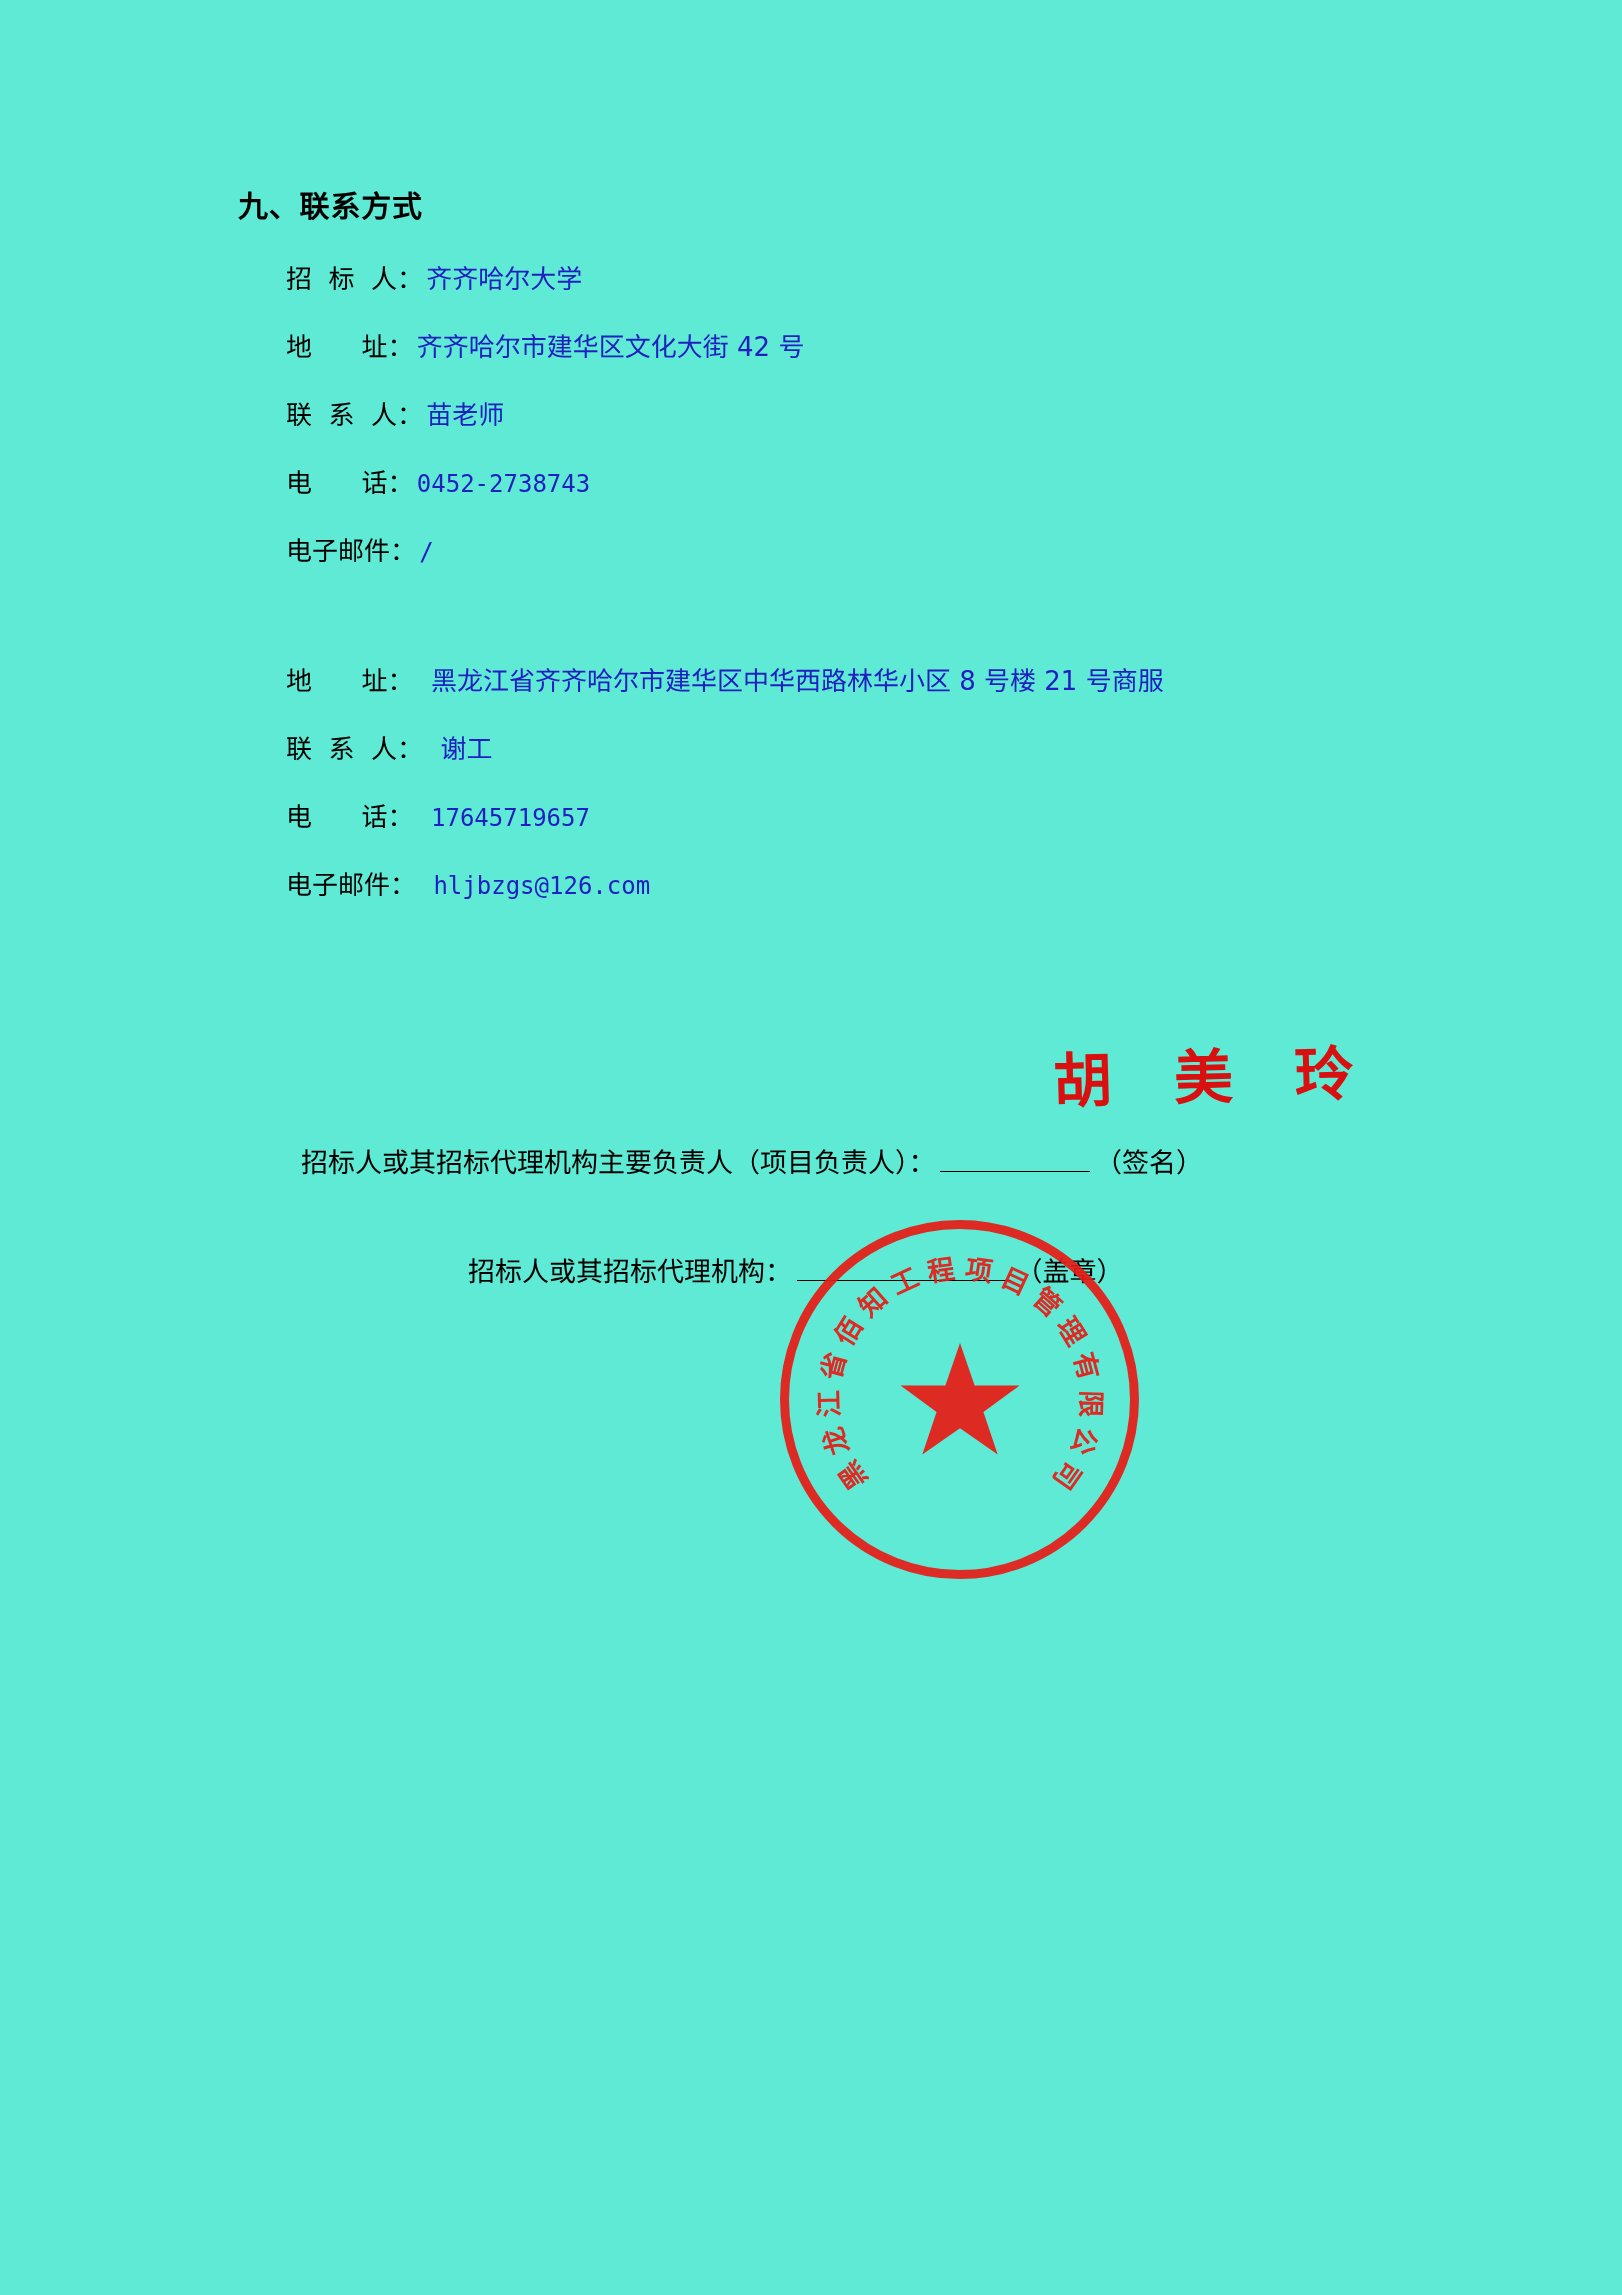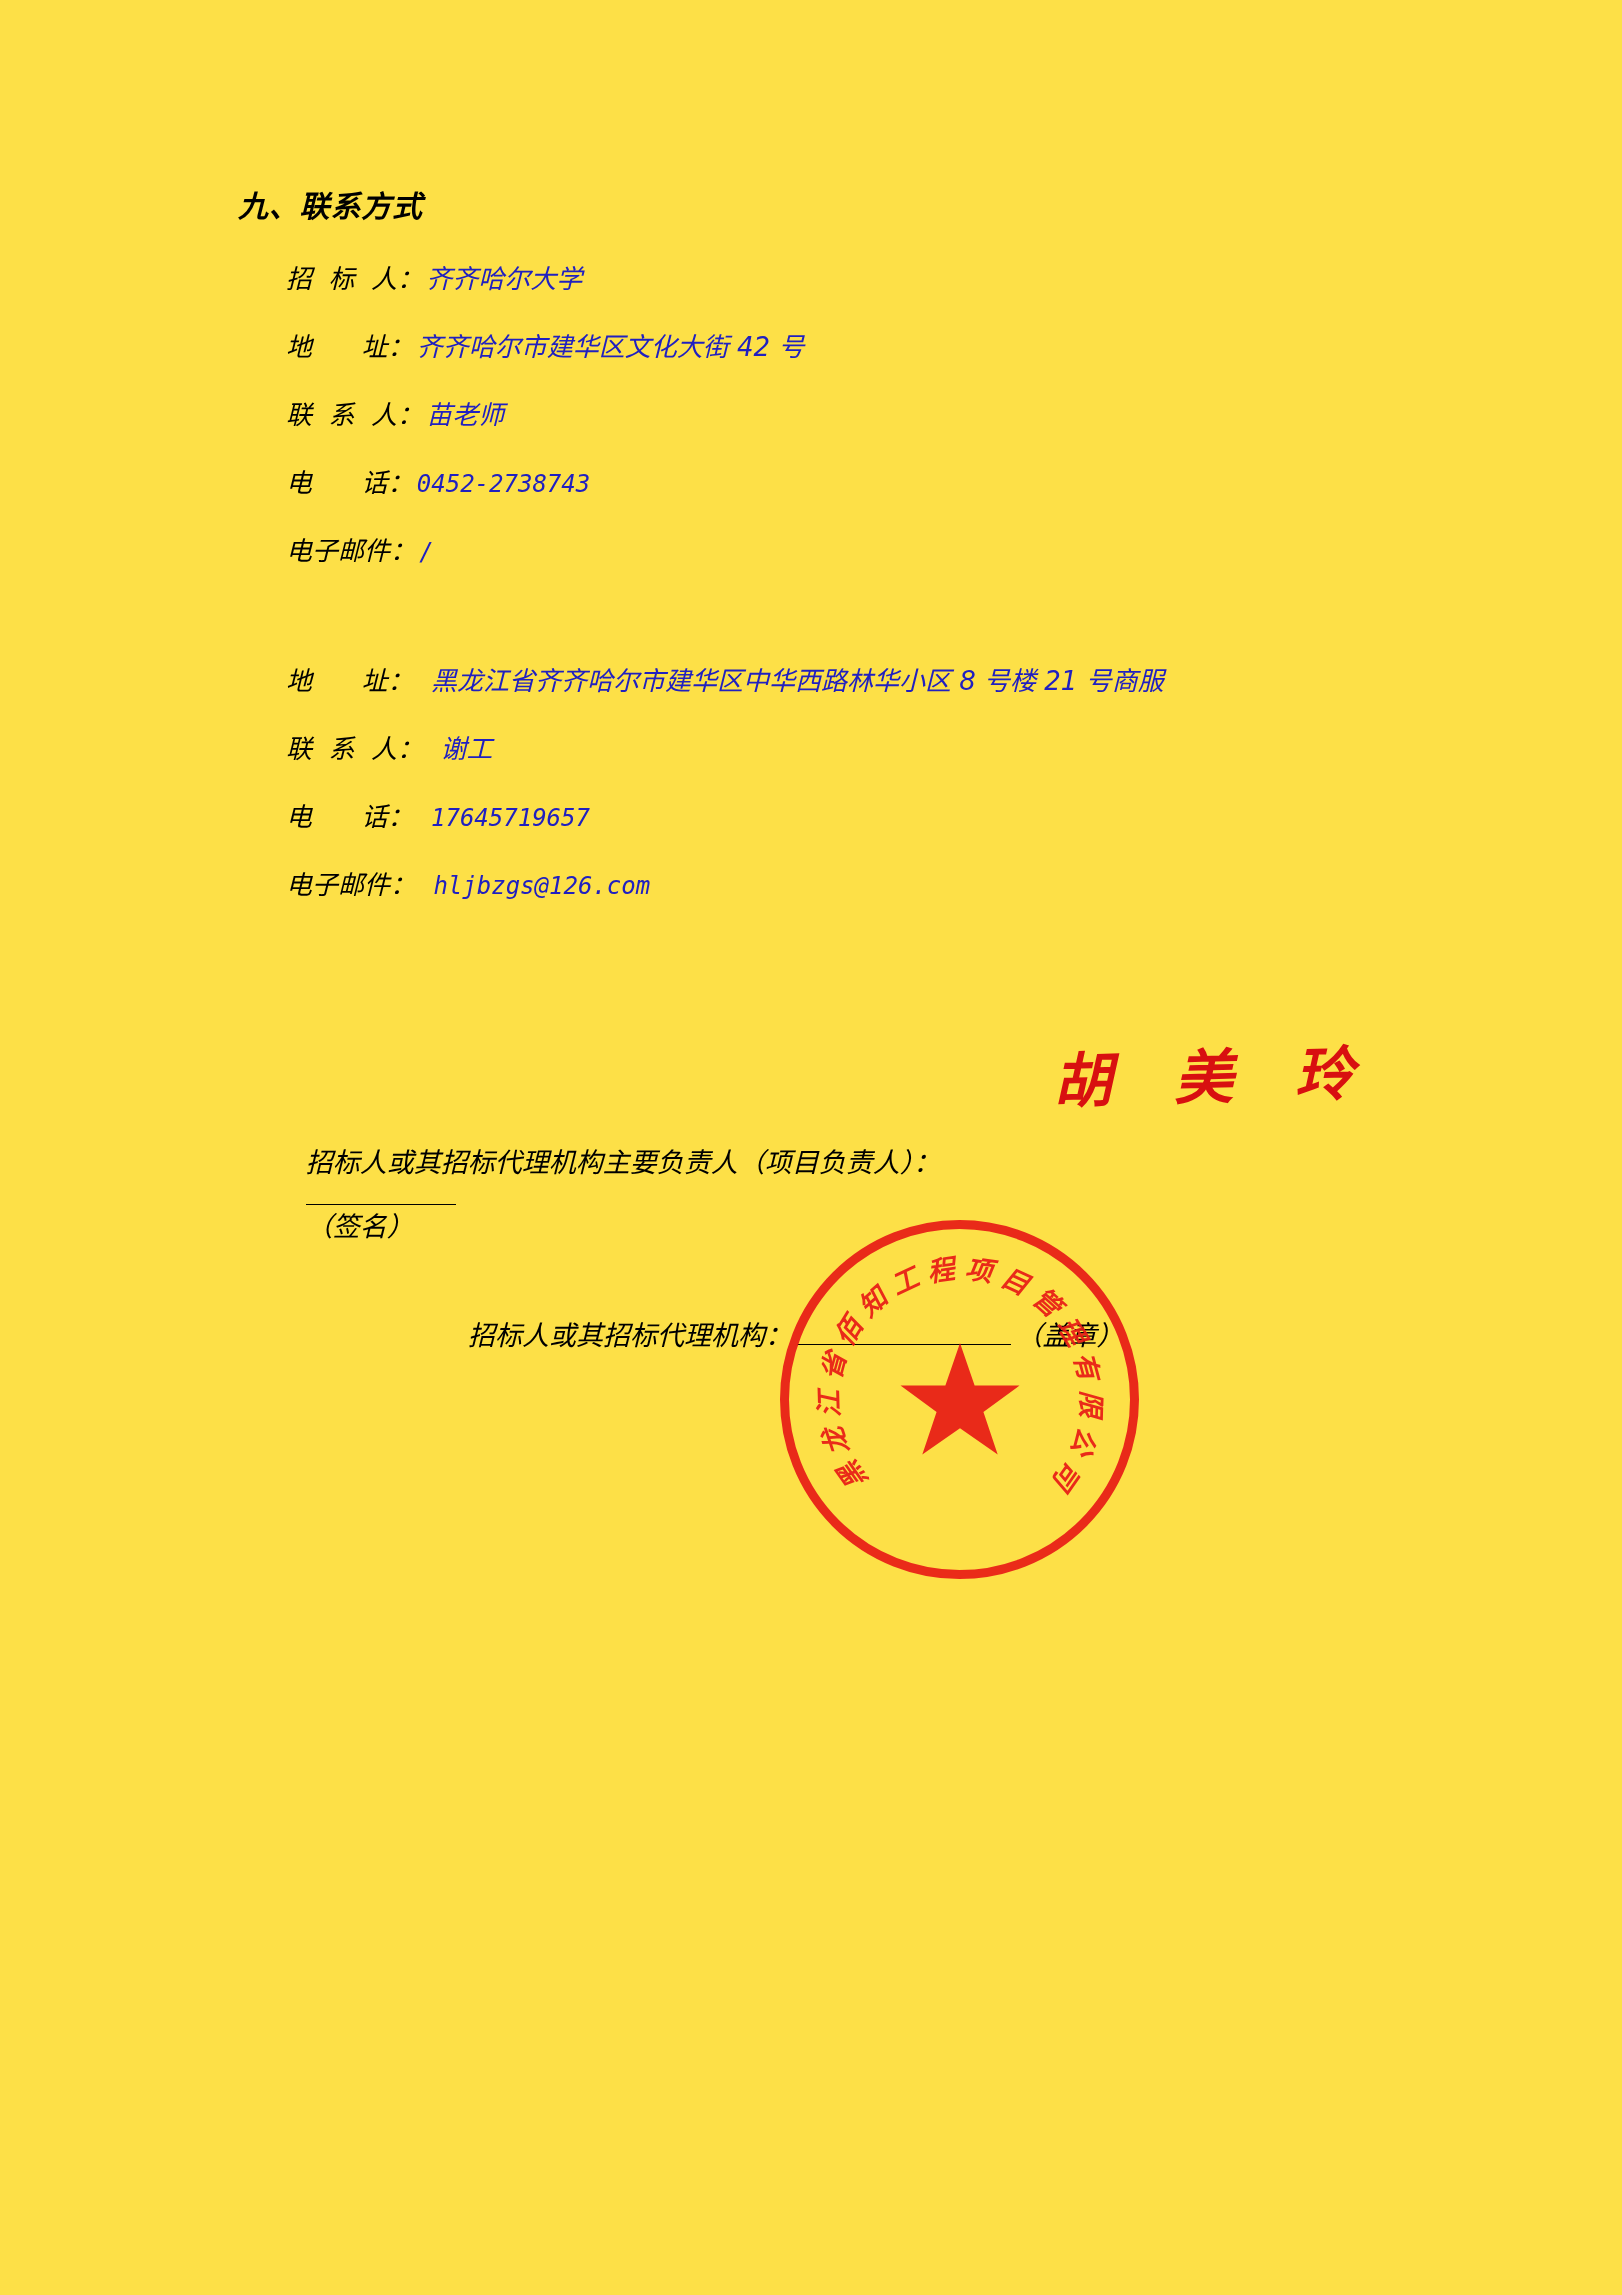--- a/index.html
+++ b/index.html
@@ -11,22 +11,21 @@
     width: 1622px;
     height: 2295px;
     position: relative;
     font-family: "DejaVu Sans", "Liberation Sans", sans-serif;
     color: #000000;
     overflow: hidden;
   }
   .page {
     position: absolute;
     inset: 0;
-    background: #fde047;
-    font-style: italic;
+    background: #5eead4;
   }
   .content {
     position: absolute;
     left: 238px;
     top: 182px;
     width: 1172px;
   }
 
   .section-title {
     font-family: "DejaVu Sans", "Liberation Sans", sans-serif;
@@ -80,21 +79,20 @@
     font-size: 27px;
     color: #000000;
     white-space: pre;
     display: flex;
     align-items: baseline;
     font-family: "DejaVu Sans", "Liberation Sans", sans-serif;
   }
   .sign-line.first {
     padding-left: 63px;
     margin-bottom: 70px;
-    flex-direction: column;
   }
   .sign-line.second {
     padding-left: 230px;
     text-align: right;
   }
   .blank-rule {
     display: inline-block;
     width: 150px;
     border-bottom: 1.6px solid #000;
     margin: 0 4.8px;

